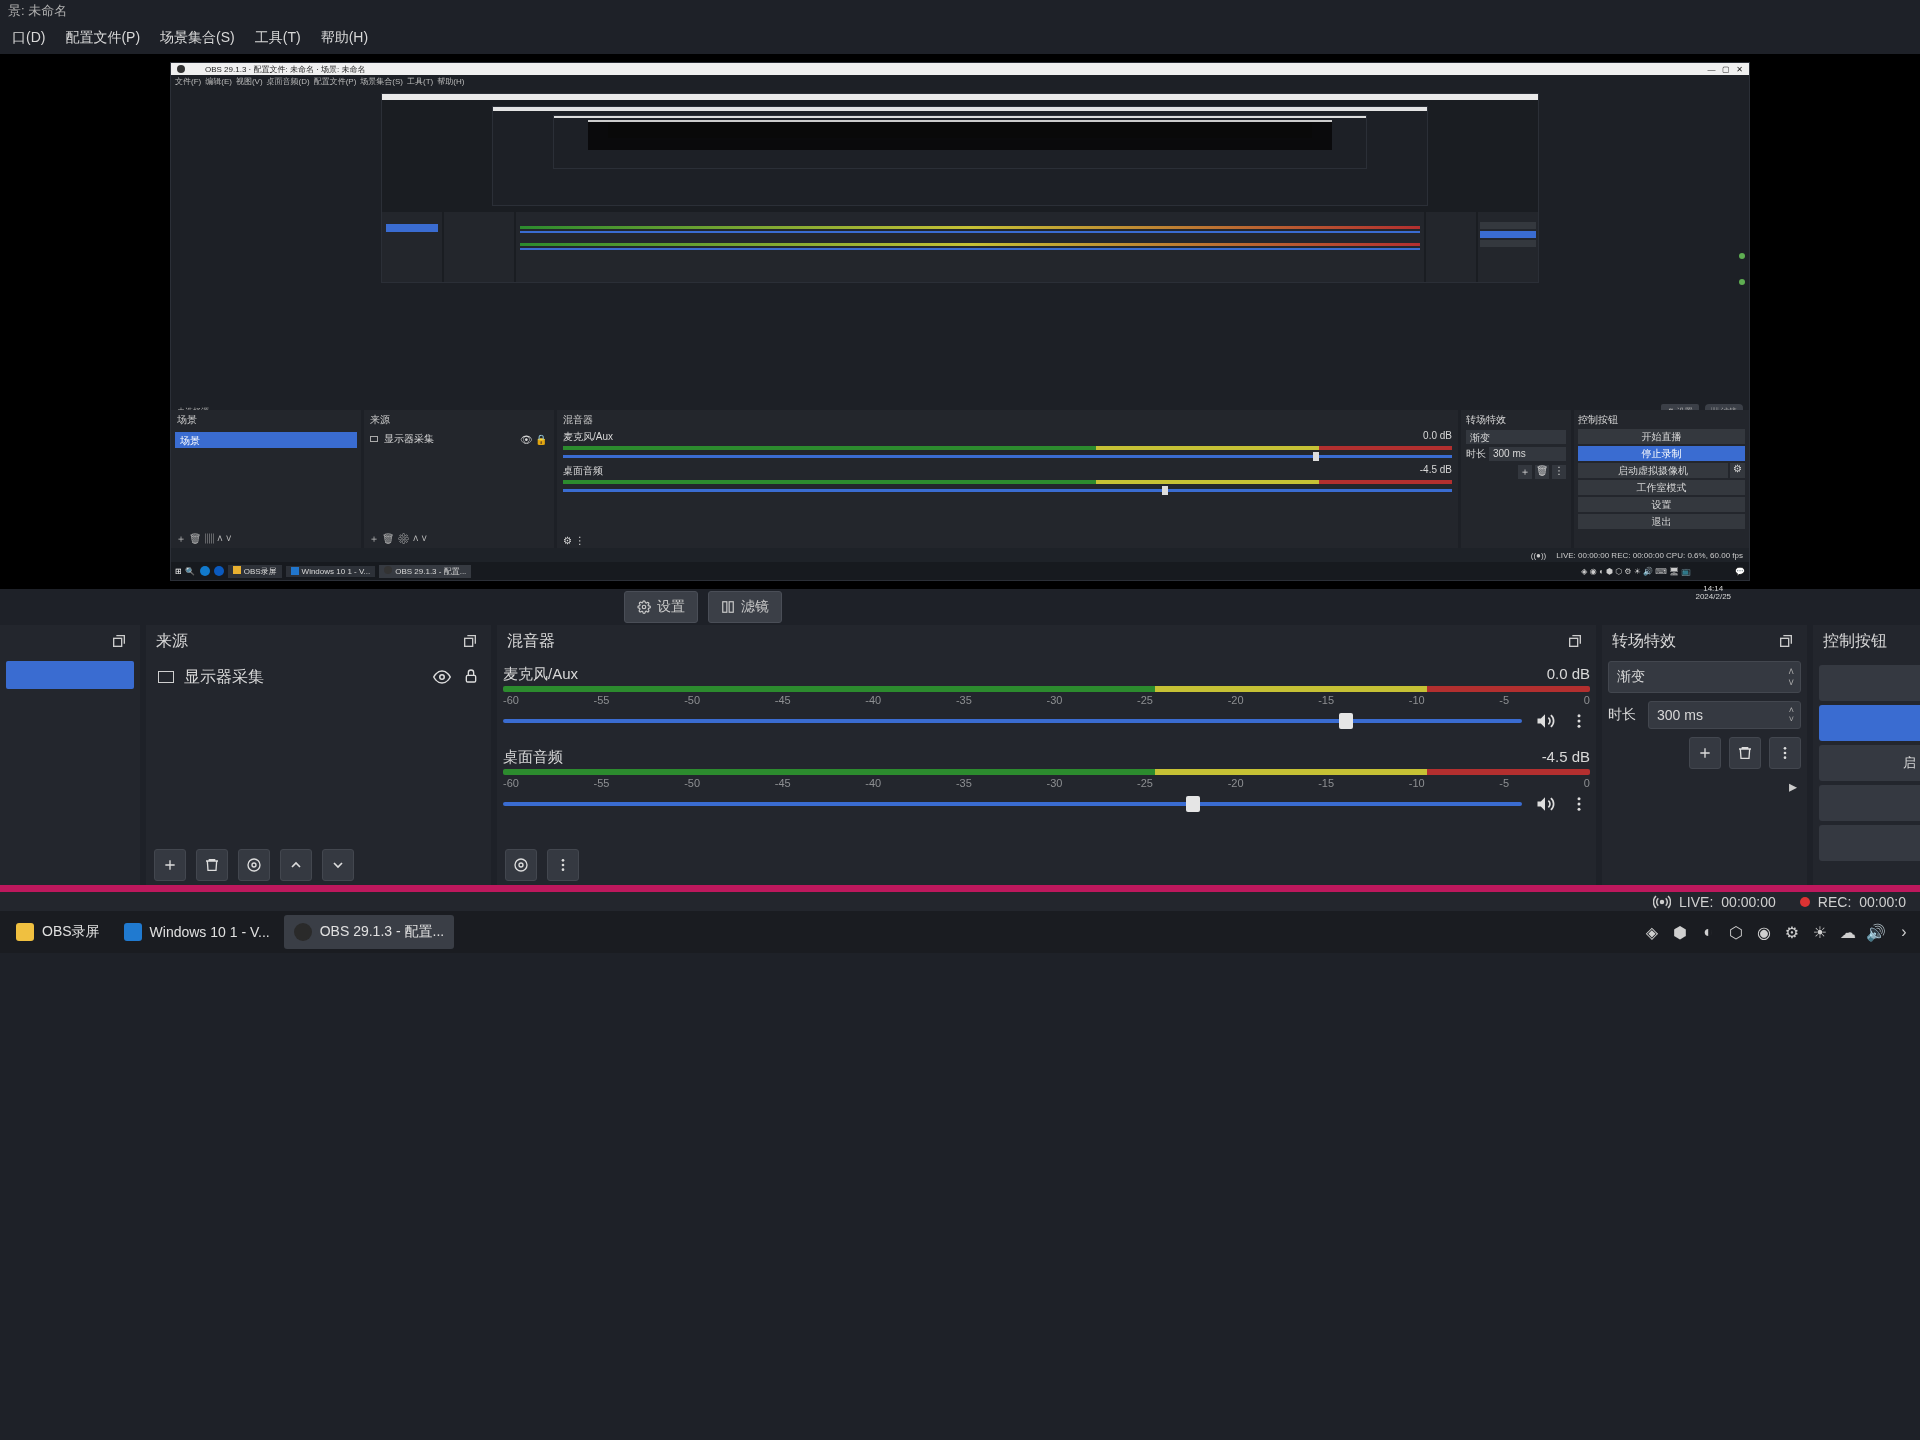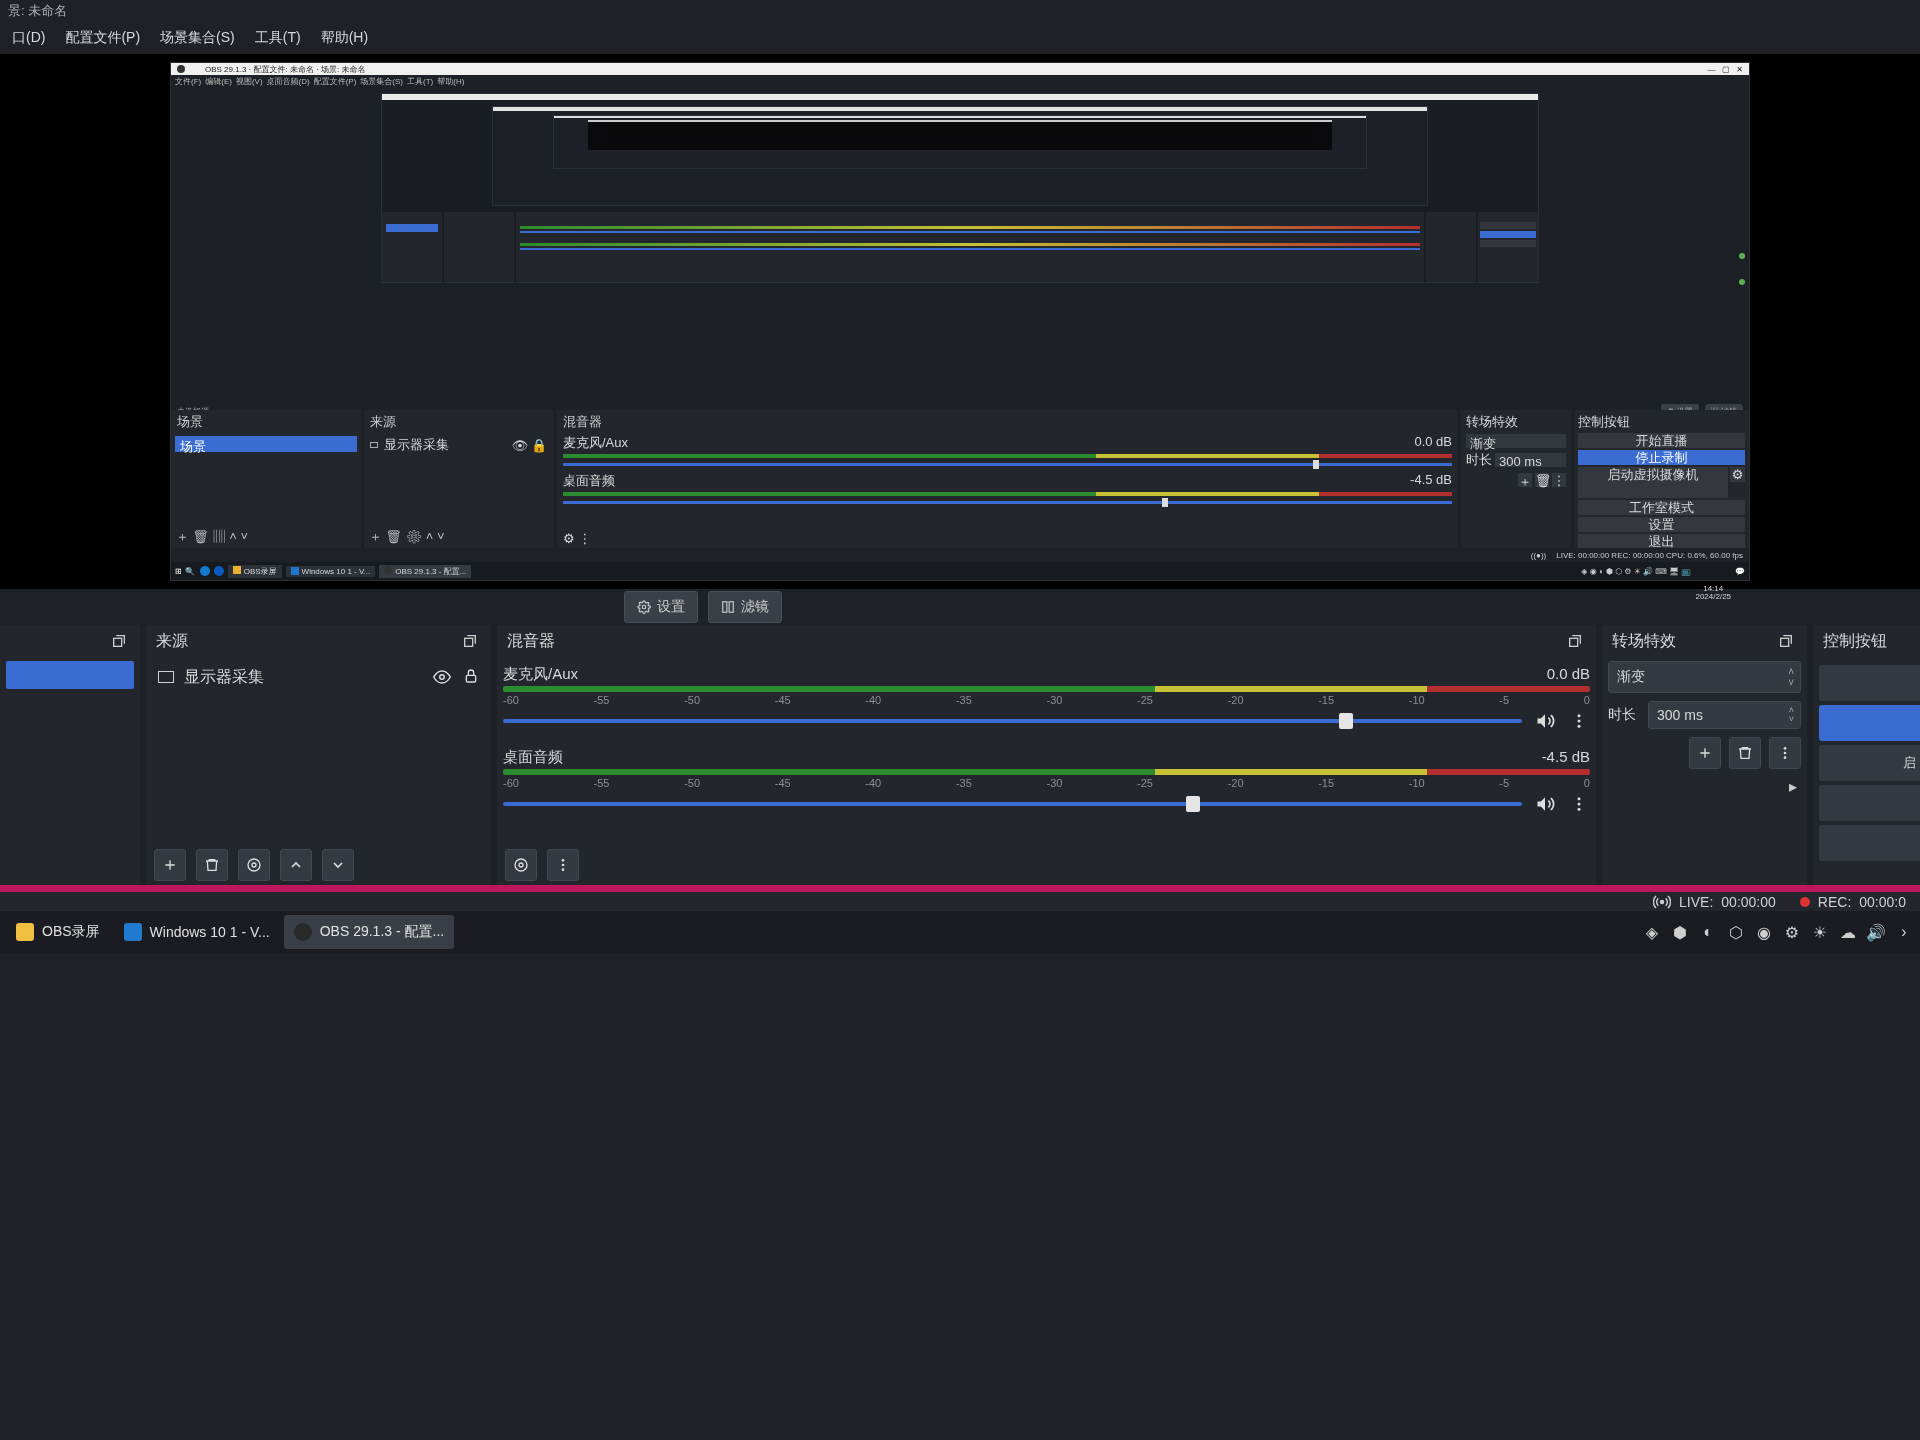--- a/index.html
+++ b/index.html
@@ -140,21 +140,21 @@
         <span style="width:6px;height:6px;background:#5fae52;border-radius:50%;"></span>
         <span style="width:6px;height:6px;background:#5fae52;border-radius:50%;"></span>
       </div>
 
       <div style="position:absolute;left:0;right:0;top:339px;height:18px;display:flex;align-items:center;font-size:8px;padding:0 6px;gap:6px;color:#aaa;">
         <span>未选择源</span>
         <span style="margin-left:auto;background:#3b3f47;padding:2px 6px;border-radius:2px;">⚙ <span>设置</span></span>
         <span style="background:#3b3f47;padding:2px 6px;border-radius:4px;">▥ <span>滤镜</span></span>
       </div>
 
-      <div style="position:absolute;left:0;right:0;top:347px;height:138px;display:flex;gap:3px;font-size:13px;">
+      <div style="position:absolute;left:0;right:0;top:347px;height:138px;display:flex;gap:3px;font-size:10px;">
         <div style="width:190px;background:#23262c;">
           <div style="padding:3px 6px;color:#ccc;">场景</div>
           <div style="background:#3a6cd1;height:16px;margin:2px 4px;padding:2px 5px;color:#fff;">场景</div>
           <div style="position:absolute;bottom:2px;display:flex;gap:5px;padding:0 5px;color:#bbb;">＋ 🗑 ▥ ˄ ˅</div>
         </div>
         <div style="width:190px;background:#23262c;position:relative;">
           <div style="padding:3px 6px;color:#ccc;">来源</div>
           <div style="padding:2px 6px;display:flex;gap:6px;align-items:center;">
             <span style="width:8px;height:6px;border:1px solid #aaa;"></span>
             <span>显示器采集</span>
@@ -193,21 +193,21 @@
             <span style="width:14px;height:14px;background:#33373e;text-align:center;">＋</span>
             <span style="width:14px;height:14px;background:#33373e;text-align:center;">🗑</span>
             <span style="width:14px;height:14px;background:#33373e;text-align:center;">⋮</span>
           </div>
         </div>
         <div style="width:175px;background:#23262c;padding:3px 4px;">
           <div>控制按钮</div>
           <div style="background:#34383e;height:15px;margin:2px 0;text-align:center;line-height:15px;">开始直播</div>
           <div style="background:#3a6cd1;height:15px;margin:2px 0;text-align:center;line-height:15px;color:#fff;">停止录制</div>
           <div style="display:flex;gap:2px;">
-              <div style="background:#34383e;height:31px;flex:1;text-align:center;line-height:15px;">启动虚拟摄像机</div>
+              <div style="background:#34383e;height:15px;flex:1;text-align:center;line-height:15px;">启动虚拟摄像机</div>
               <div style="background:#34383e;width:15px;height:15px;text-align:center;">⚙</div>
             </div>
           <div style="background:#34383e;height:15px;margin:2px 0;text-align:center;line-height:15px;">工作室模式</div>
           <div style="background:#34383e;height:15px;margin:2px 0;text-align:center;line-height:15px;">设置</div>
           <div style="background:#34383e;height:15px;margin:2px 0;text-align:center;line-height:15px;">退出</div>
         </div>
       </div>
 
       <div style="position:absolute;left:0;right:0;bottom:18px;height:14px;font-size:8px;display:flex;justify-content:flex-end;gap:10px;padding:0 6px;color:#ccc;align-items:center;background:#1e2228;">
         <span>((●))</span>

